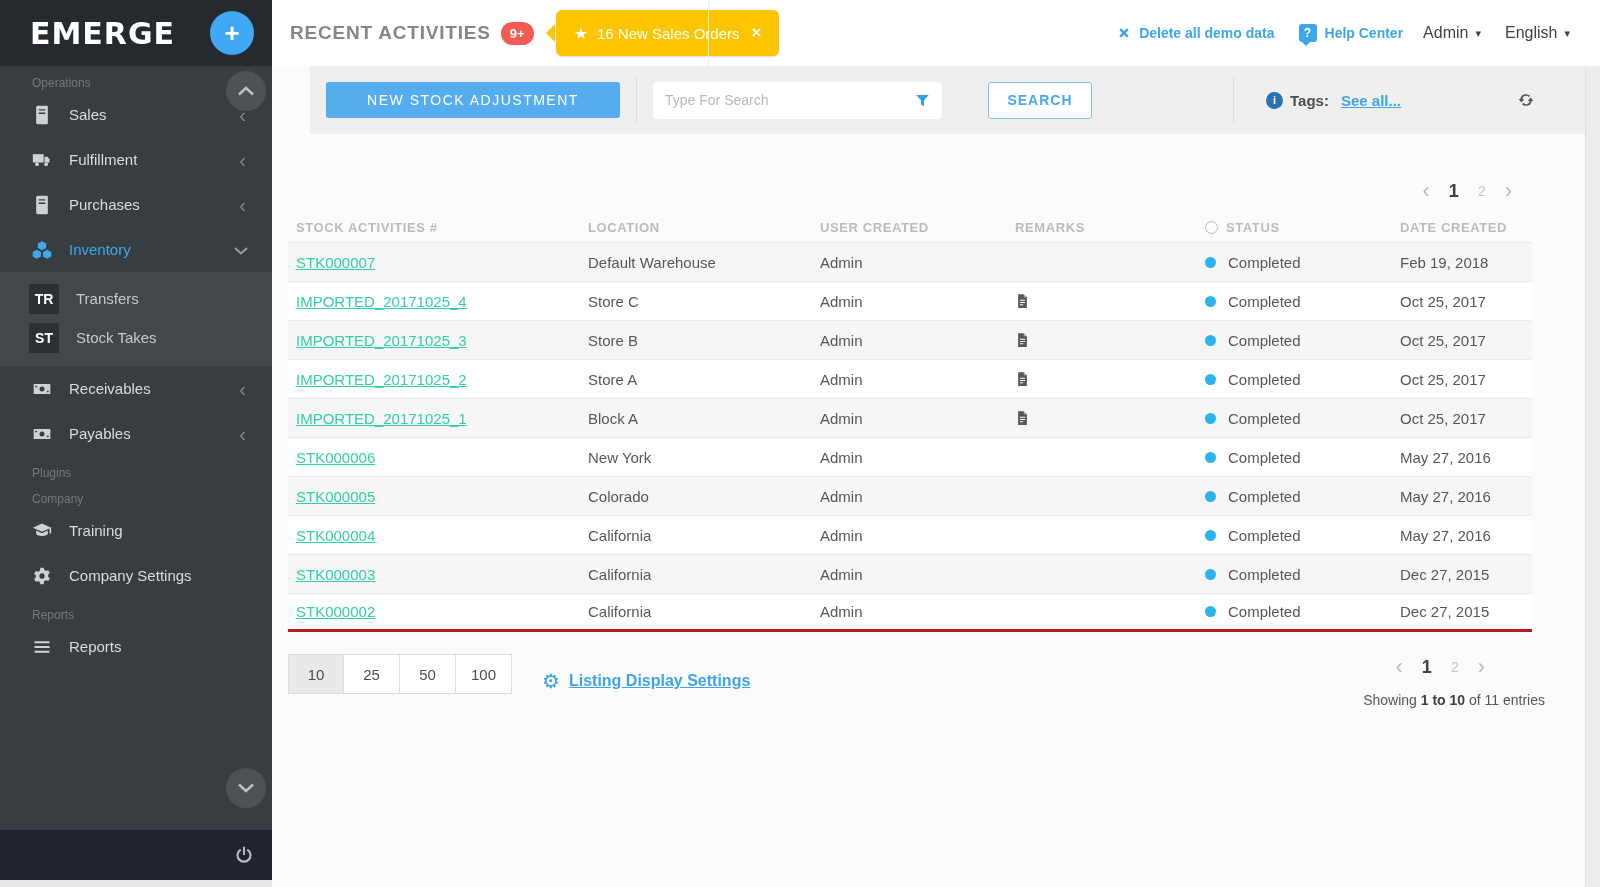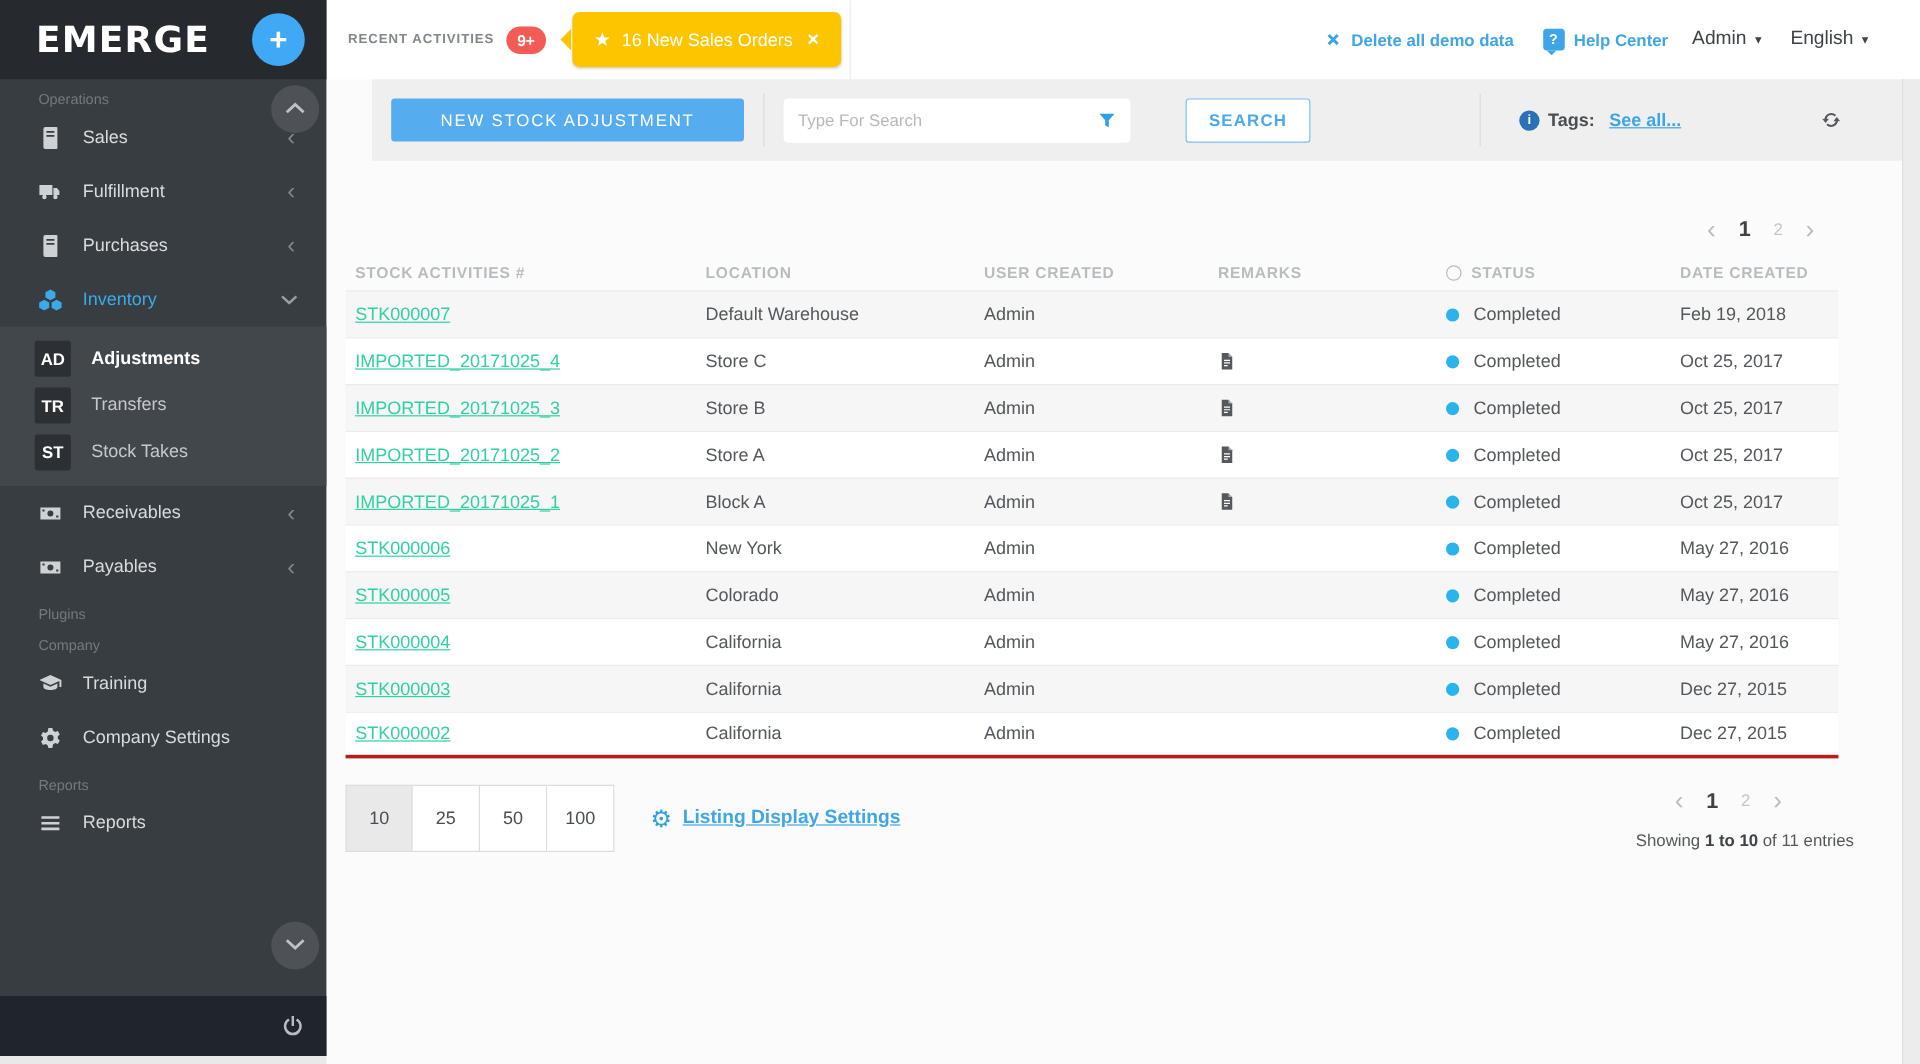--- a/index.html
+++ b/index.html
@@ -47,32 +47,32 @@
   .power svg { width:100%; height:100%; fill:currentColor; }
 
   
   .main { position:absolute; left:272px; top:0; width:1328px; height:887px; background:#fbfbfb; }
   .gutter { position:absolute; right:0; top:66px; width:15px; height:821px;
             background:#ececec; border-left:1px solid #e0e0e0; }
 
   
   .top-header { position:relative; height:66px; background:#fff; display:flex; align-items:center; }
   .hdr-divider { position:absolute; left:436px; top:0; width:1px; height:66px; background:#ececec; }
-  .ra-title { margin-left:18px; font-size:11px; font-weight:bold; color:#83878b; letter-spacing:.8px; }
+  .ra-title { margin-left:18px; font-size:19px; font-weight:bold; color:#83878b; letter-spacing:.8px; }
   .ra-badge { margin-left:10px; background:#f25c54; color:#fff; font-size:13px; font-weight:bold;
               padding:4px 9px; border-radius:12px; cursor:pointer; }
   .toast { position:relative; margin-left:22px; background:#fdc500; border-radius:6px;
            height:46px; display:flex; align-items:center; padding:0 18px; color:#fff;
            box-shadow:0 1px 2px rgba(0,0,0,.15); }
   .toast::before { content:""; position:absolute; left:-10px; top:14px; border:9px solid transparent;
                    border-right-color:#fdc500; border-left:none; }
   .toast .star { font-size:16px; margin-right:9px; }
   .toast .toast-text { font-size:15px; }
   .toast .toast-close { margin-left:12px; font-weight:bold; font-size:17px; cursor:pointer; }
-  .hdr-right { margin-left:auto; display:flex; align-items:center; padding-right:43px;text-align:center; }
+  .hdr-right { margin-left:auto; display:flex; align-items:center; padding-right:30px;text-align:center; }
   .blue-link { display:flex; align-items:center; color:#3ea6e8; font-size:14px; font-weight:bold;
                cursor:pointer; }
   .blue-link .xicon { width:14px; height:14px; margin-right:8px; }
   .blue-link .xicon svg { width:100%; height:100%; fill:#3ea6e8; }
   .help-bubble { width:18px; height:18px; background:#3ea6e8; border-radius:3px; color:#fff;
                  font-size:12px; font-weight:bold; display:flex; align-items:center;
                  justify-content:center; margin-right:8px; position:relative; }
   .help-bubble::after { content:""; position:absolute; left:3px; bottom:-4px;
                  border:4px solid transparent; border-top-color:#3ea6e8; border-bottom:none; }
   .hdr-menu { display:flex; align-items:center; color:#3f4347; font-size:16px; cursor:pointer; }
@@ -124,21 +124,21 @@
   .t-row:last-child { border-bottom:3px solid #b91c1c; }
   .t-row .td { padding-left:8px; display:flex; align-items:center; }
   .row-link { color:#31d0a5; text-decoration:underline; cursor:pointer; }
   .doc { width:15px; height:18px; color:#55585c; cursor:pointer; }
   .doc svg { width:100%; height:100%; fill:currentColor; }
   .status-dot { width:11px; height:11px; border-radius:50%; background:#2bb3ec; margin-right:12px; flex:none; }
 
   
   .footer-row { display:flex; margin:22px 0 0 16px; }
   .sizes { display:flex; }
-  .size-btn { width:56px; height:56px; background:#fff; border:1px solid #ddd; border-left:none;
+  .size-btn { width:56px; height:40px; background:#fff; border:1px solid #ddd; border-left:none;
               font-size:15px; color:#4a4d50; display:flex; align-items:center; justify-content:center;
               cursor:pointer; }
   .size-btn:first-child { border-left:1px solid #ddd; background:#e9e9e9; }
   .listing { display:flex; align-items:center; margin-left:30px; cursor:pointer; }
   .gear-blue { color:#2f9fe8; font-size:20px; margin-right:9px; font-family:"DejaVu Sans", sans-serif; }
   .listing-link { color:#3ea6e8; font-size:16px; font-weight:bold; text-decoration:underline; }
   .footer-right { margin-left:auto; display:flex; flex-direction:column; align-items:flex-end; }
   .footer-right .pager { margin-right:115px; margin-top:2px; }
   .showing { margin:14px 55px 0 0; font-size:14px; color:#54575b; }
   .showing b { color:#3f4347; }
@@ -188,24 +188,20 @@
             <path d="M5.8 11.7l5 2.8v5.2l-5 2.8-5-2.8v-5.2z"></path>
             <path d="M18.2 11.7l5 2.8v5.2l-5 2.8-5-2.8v-5.2z"></path>
           </svg></span>
       <span class="nlabel">Inventory</span>
       <span class="chev-down"><svg viewBox="0 0 14 8">
             <path d="M1 1l6 5.5L13 1" fill="none" stroke="currentColor" stroke-width="2"></path>
           </svg></span>
     </div>
 
     <div class="submenu">
-      <div class="sub-item active">
-        <span class="abbr">AD</span>
-        <span class="slabel">Adjustments</span>
-      </div>
       <div class="sub-item">
         <span class="abbr">TR</span>
         <span class="slabel">Transfers</span>
       </div>
       <div class="sub-item">
         <span class="abbr">ST</span>
         <span class="slabel">Stock Takes</span>
       </div>
     </div>
 

